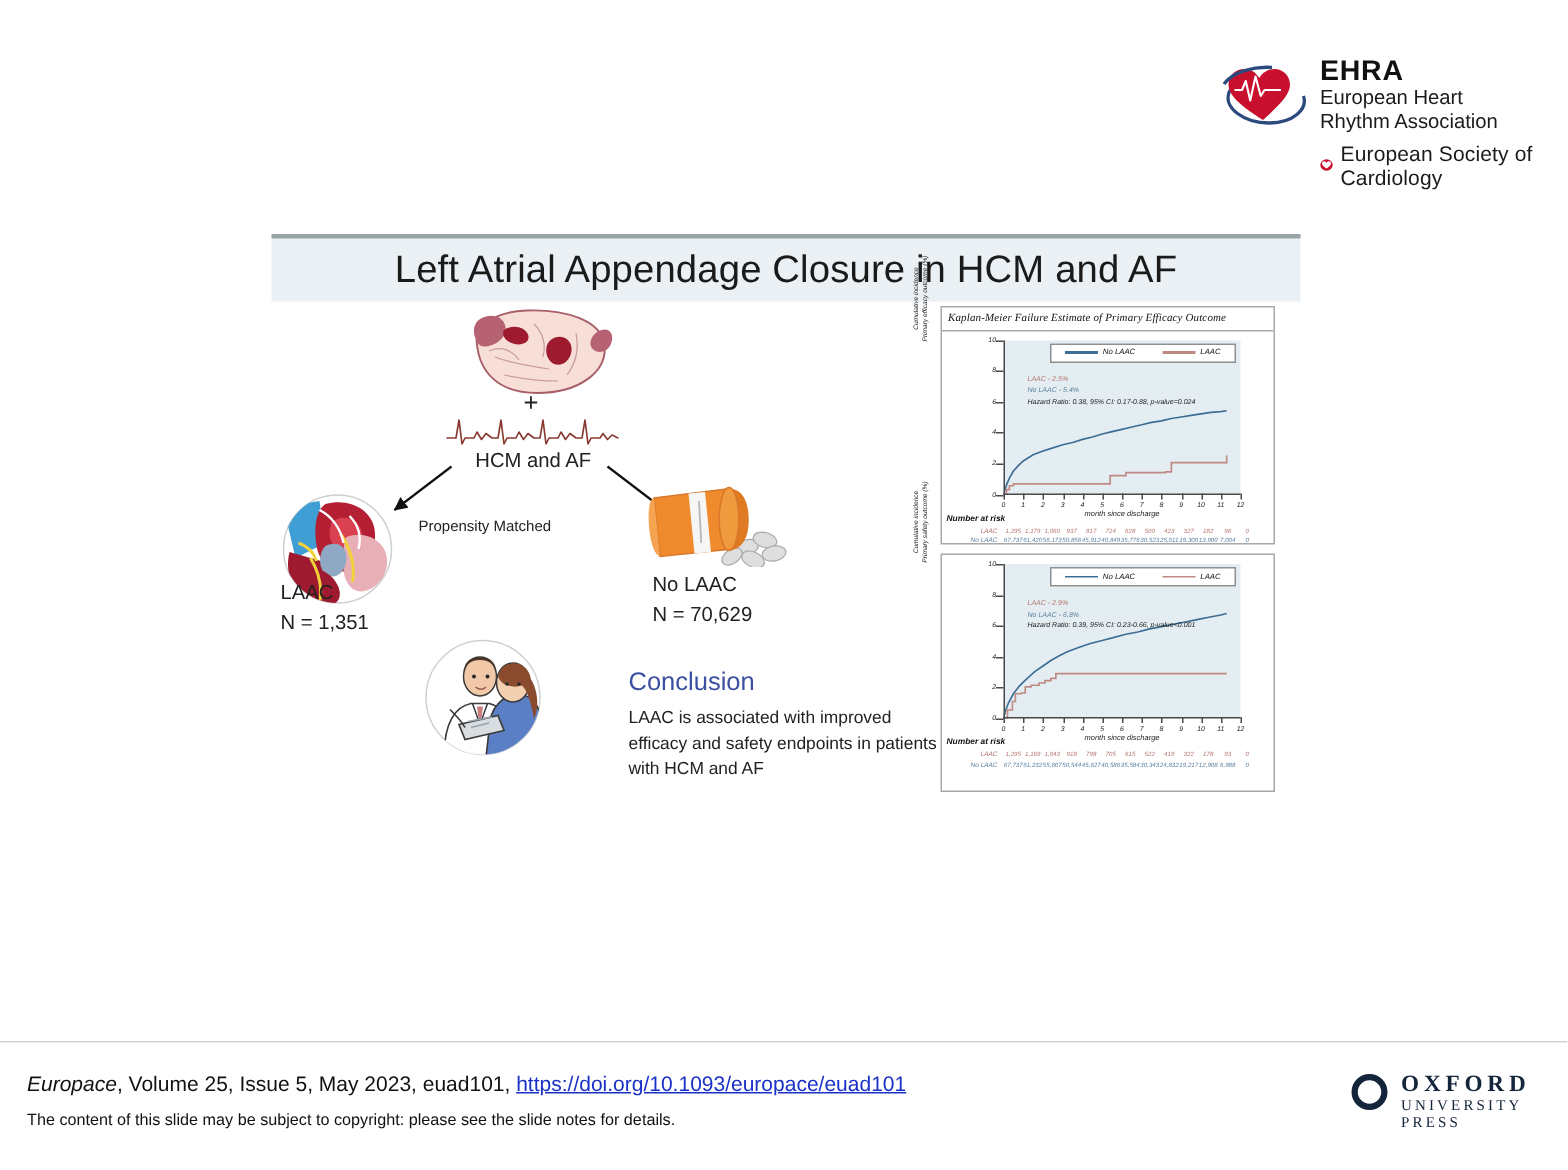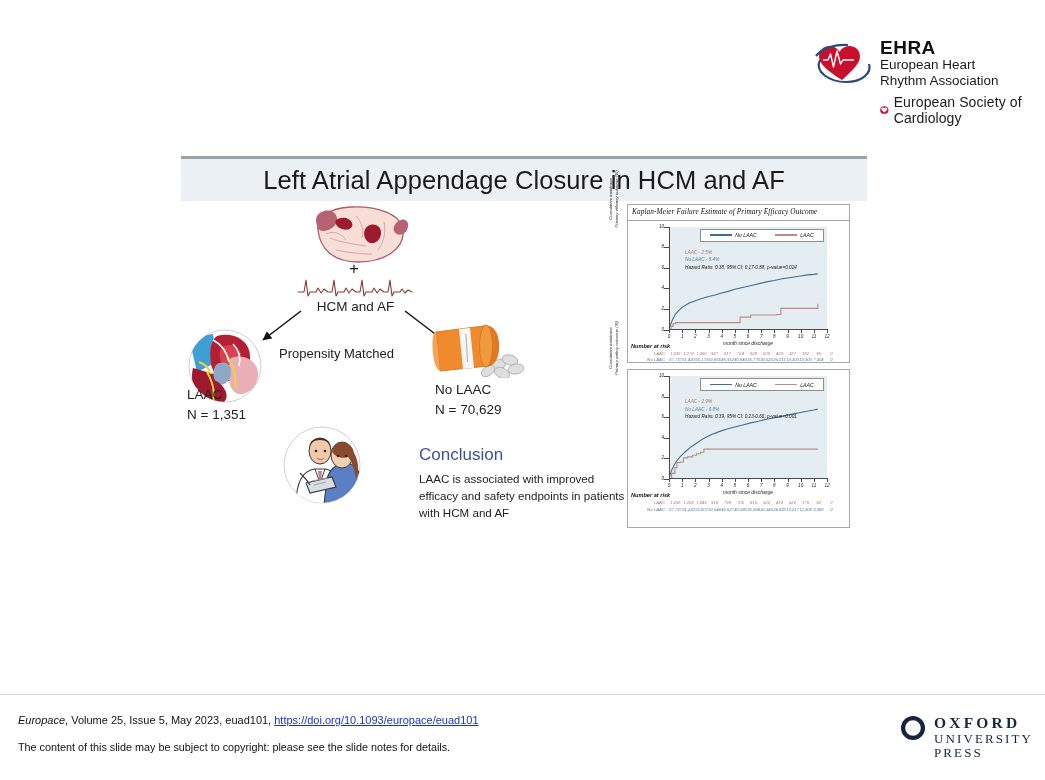--- a/index.html
+++ b/index.html
@@ -34,21 +34,21 @@
   
   .left-panel{position:absolute;left:181px;top:200px;width:440px;height:345px;}
   .heart-img{position:absolute;left:125px;top:4px;width:105px;height:62px;}
   .plus{position:absolute;left:168px;top:59px;font-size:17px;color:#222;font-weight:500;}
   .ecg{position:absolute;left:115px;top:72px;width:118px;height:28px;}
   .hcm-af{position:absolute;left:112px;top:99px;width:125px;text-align:center;font-size:13.5px;color:#222;}
   .arrow-l{position:absolute;left:72px;top:108px;width:52px;height:40px;}
   .arrow-r{position:absolute;left:220px;top:108px;width:52px;height:40px;}
   .laac-circle{position:absolute;left:6px;top:128px;width:76px;height:76px;}
   .laac-label{position:absolute;left:6px;top:185px;font-size:13.5px;color:#222;line-height:1.45;}
-  .prop-match{position:absolute;left:98px;top:146px;font-size:13px;color:#222;}
+  .prop-match{position:absolute;left:98px;top:146px;font-size:10px;color:#222;}
   .bottle{position:absolute;left:245px;top:118px;width:100px;height:60px;}
   .nolaac-label{position:absolute;left:254px;top:180px;font-size:13.5px;color:#222;line-height:1.45;}
 
   .concl-circle{position:absolute;left:101px;top:225px;width:80px;height:80px;}
   .concl-title{position:absolute;left:238px;top:245px;font-size:17px;color:#3c4fa0;}
   .concl-body{position:absolute;left:238px;top:271px;width:215px;font-size:11.6px;color:#222;line-height:1.45;}
 
   
   .chart-box{
     position:absolute;background:#fff;border:1px solid #a8a8a8;
@@ -94,29 +94,29 @@
   .risk-row.r2{top:135.5px;}
   .risk-name{width:34px;text-align:right;font-size:4.3px;padding-right:4px;}
   .risk-name.laac{color:#b4736d;}
   .risk-name.nolaac{color:#5a7f9e;}
   .risk-cell{width:13px;text-align:center;font-size:4.1px;}
   .risk-cell.laac{color:#b4736d;}
   .risk-cell.nolaac{color:#5a7f9e;}
 
   
   .footer-rule{position:absolute;left:0;top:694px;width:1045px;height:1px;background:#d2d2d2;}
-  .footer-cite{position:absolute;left:18px;top:714px;font-size:11px;color:#111;}
+  .footer-cite{position:absolute;left:18px;top:714px;font-size:14px;color:#111;}
   .footer-cite em{font-style:italic;}
   .footer-link{color:#1a31c8;text-decoration:underline;}
   .footer-note{position:absolute;left:18px;top:741px;font-size:10.8px;color:#111;}
   .oup{position:absolute;left:900px;top:714px;width:132px;height:32px;}
   .oup-mark{position:absolute;left:0;top:1px;width:26px;height:26px;}
   .oup-txt{position:absolute;left:34px;top:0px;font-family:Liberation Serif, serif;}
   .oup-1{font-size:15.5px;letter-spacing:3.2px;color:#15263c;font-weight:bold;line-height:1.1;}
-  .oup-2{font-size:13px;letter-spacing:2.1px;color:#15263c;line-height:1.1;margin-top:1px;}
+  .oup-2{font-size:10px;letter-spacing:2.1px;color:#15263c;line-height:1.1;margin-top:1px;}
 </style>
 </head>
 <body>
 
 <div class="slide">
 
 
   <div class="ehra-logo">
     <svg class="ehra-mark" viewBox="0 0 62 44">
       <path d="M8 18 C2 30 18 40 34 40 C50 40 60 31 57 22" fill="none" stroke="#2b4a7e" stroke-width="2.2"></path>

